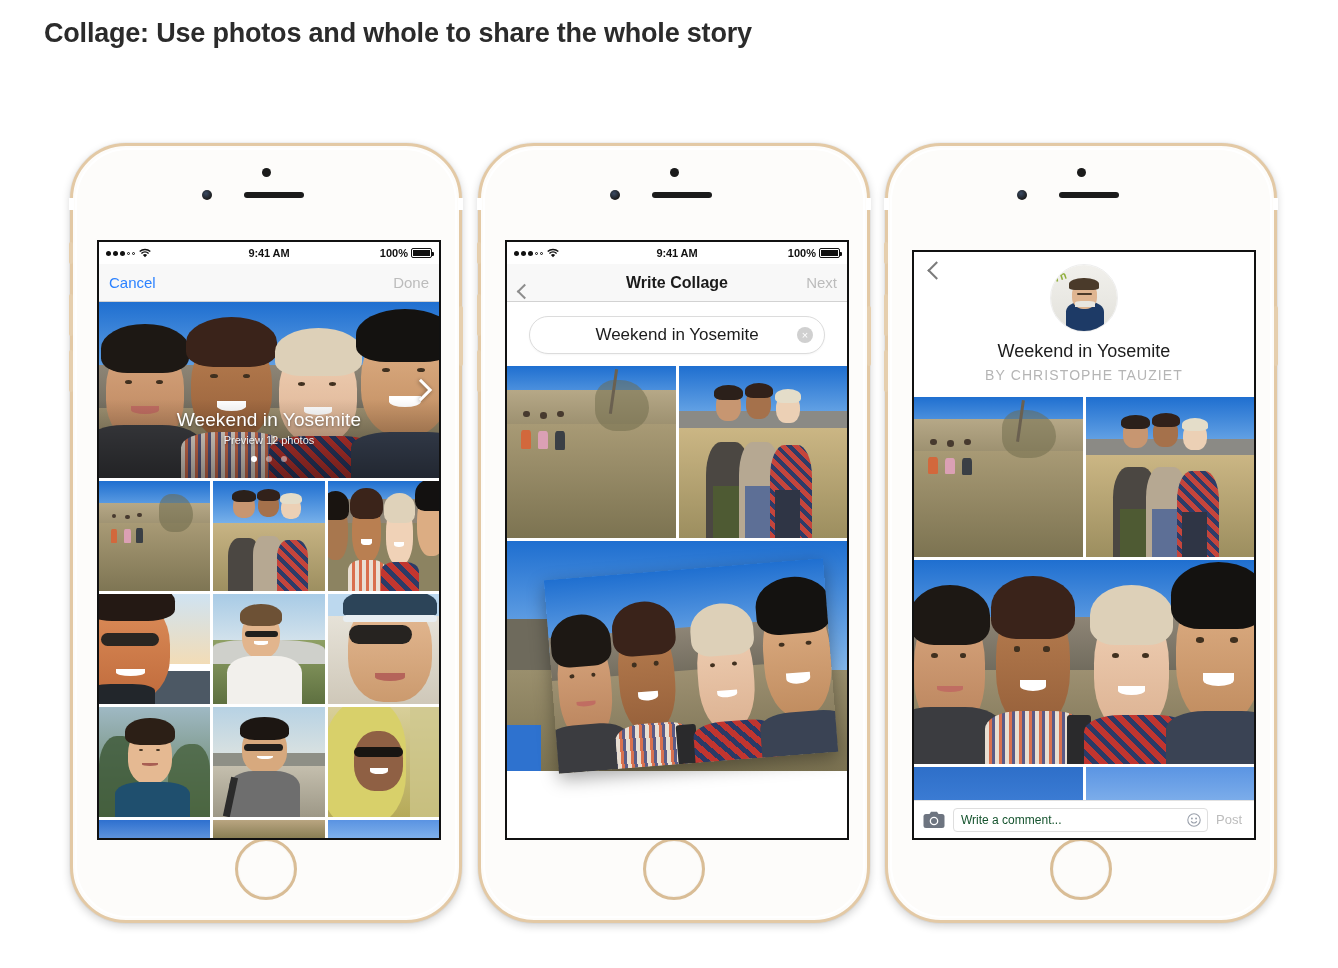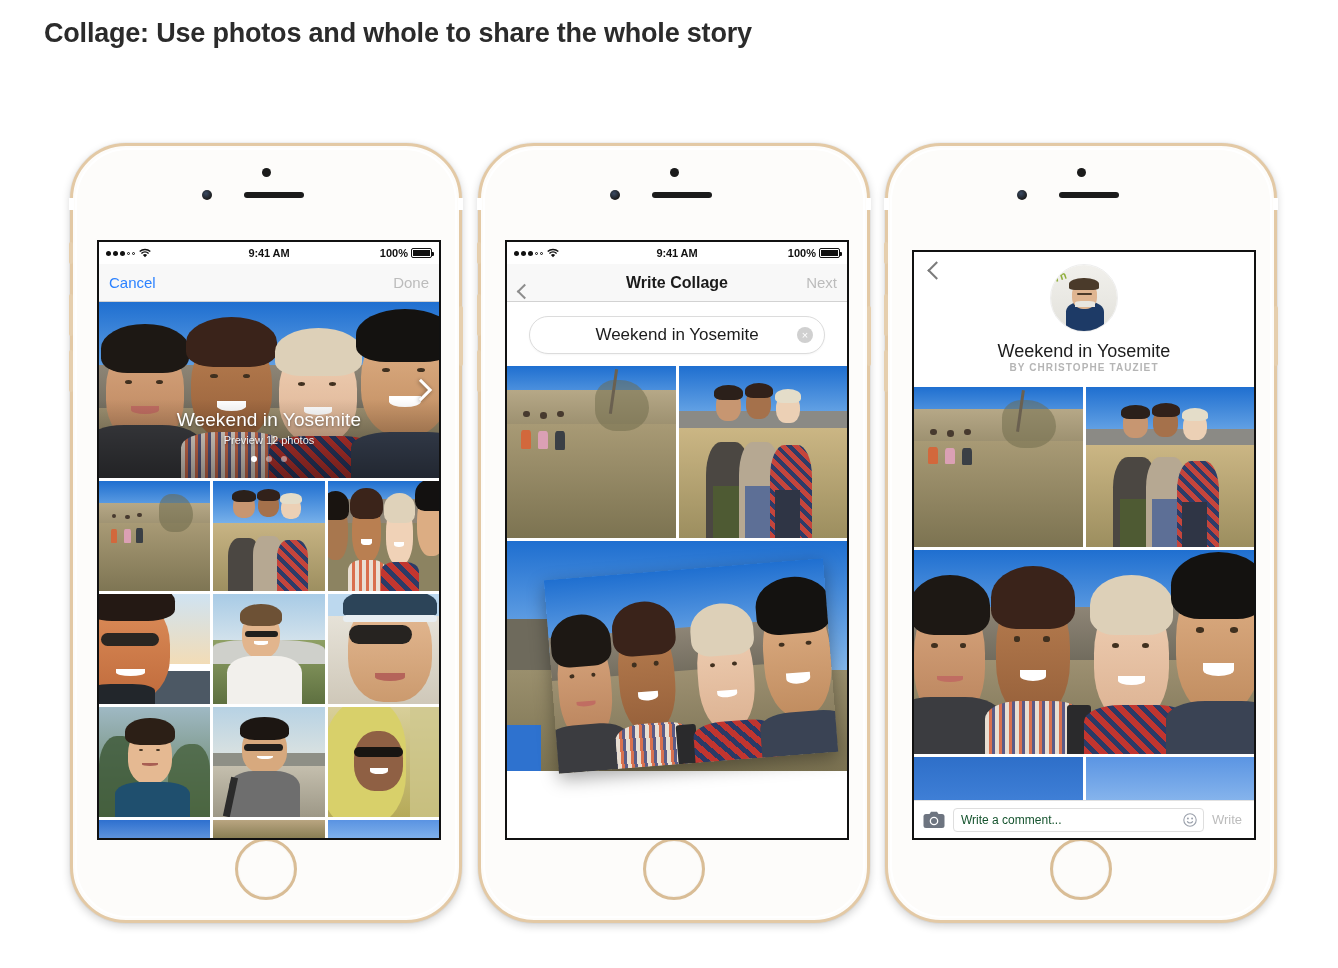--- a/index.html
+++ b/index.html
@@ -262,22 +262,22 @@
     transform: rotate(45deg);
   }
   .avatar {
     width: 68px; height: 68px; border-radius: 50%;
     margin: 4px auto 9px auto;
     overflow: hidden; position: relative;
     border: 1px solid #eee;
   }
   .p3-title { font-size: 18px; color: #1c1c1c; }
   .p3-by {
-    font-size: 10px; color: #b5b5b5;
-    letter-spacing: 1.1px;  font-weight: bold;
+    font-size: 14px; color: #b5b5b5;
+    letter-spacing: 1.1px; margin-top: 5px;
   }
 
   
   .comment-bar {
     position: absolute; left: 0; right: 0; bottom: 0;
     height: 38px; background: #ffffff;
     border-top: 1px solid #e2e2e2;
     display: flex; align-items: center;
     padding: 0 9px; gap: 8px;
   }
@@ -916,18 +916,18 @@
           <span class="ph">Write a comment...</span>
           <span class="smiley">
             <svg width="14" height="14" viewBox="0 0 14 14">
               <circle cx="7" cy="7" r="6.2" fill="none" stroke="#9aa0ab" stroke-width="1.1"></circle>
               <circle cx="4.9" cy="5.5" r="0.95" fill="#9aa0ab"></circle>
               <circle cx="9.1" cy="5.5" r="0.95" fill="#9aa0ab"></circle>
               <path d="M4.4 8.6 a3.1 3.1 0 0 0 5.2 0" fill="none" stroke="#9aa0ab" stroke-width="1.1" stroke-linecap="round"></path>
             </svg>
           </span>
         </span>
-        <span class="post-btn">Write</span>
+        <span class="post-btn">Post</span>
       </div>
     </div>
   </div>
 
 </div>
 
 </body></html>

